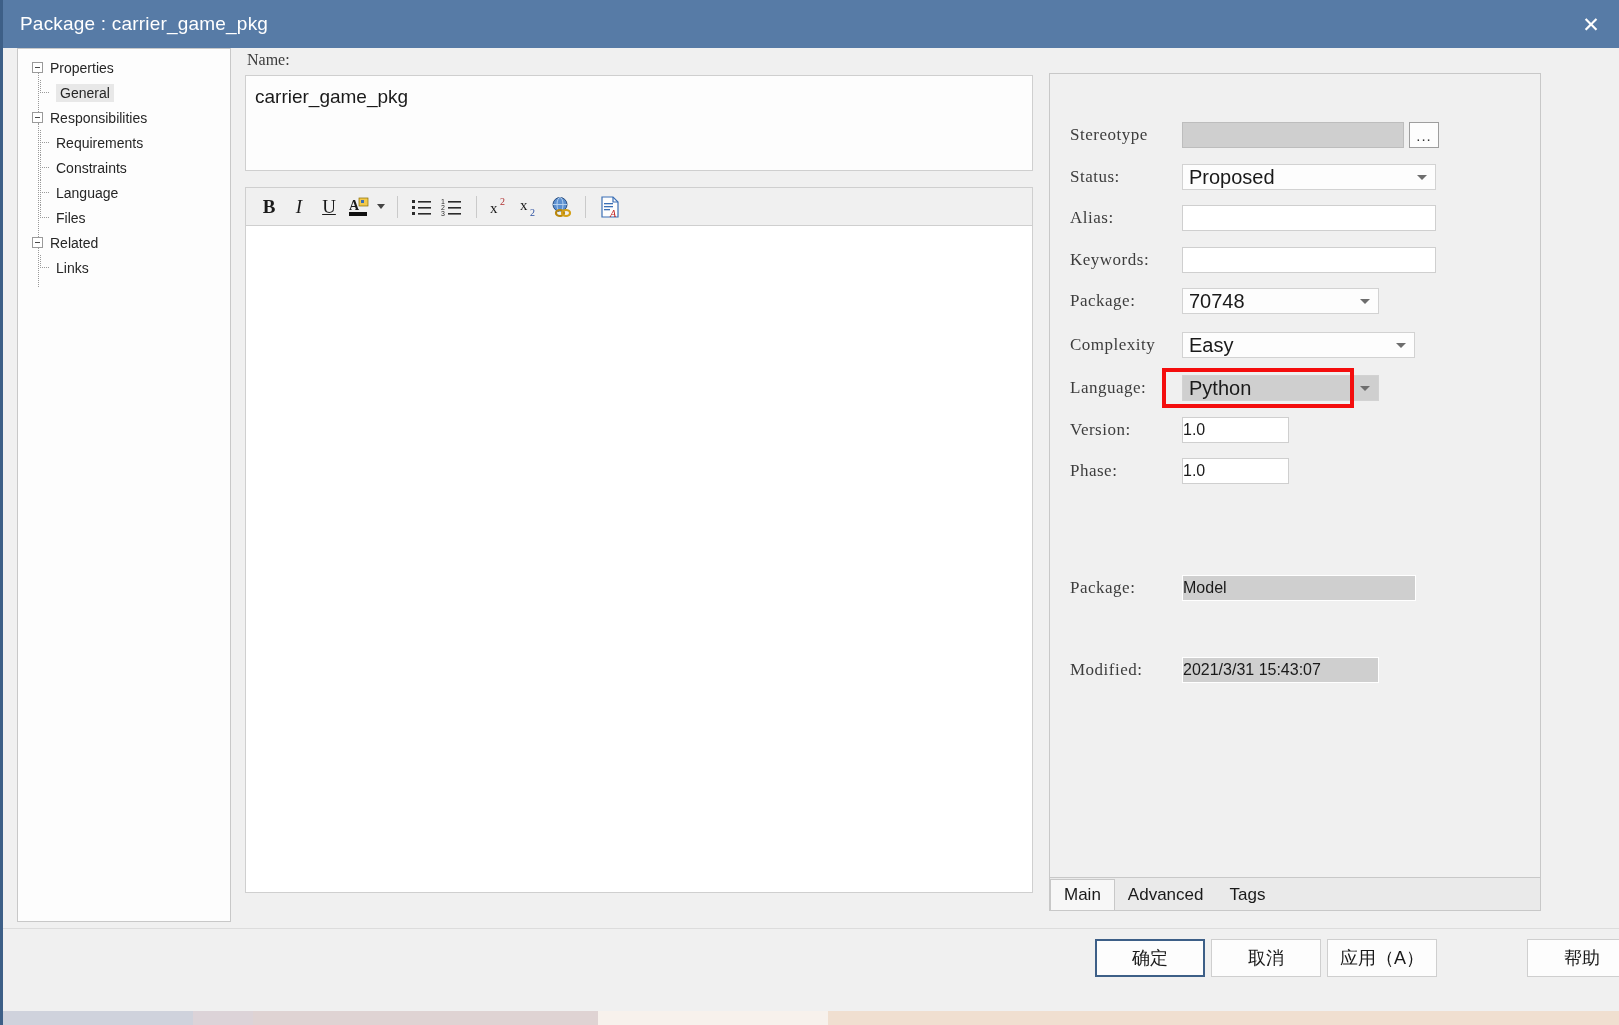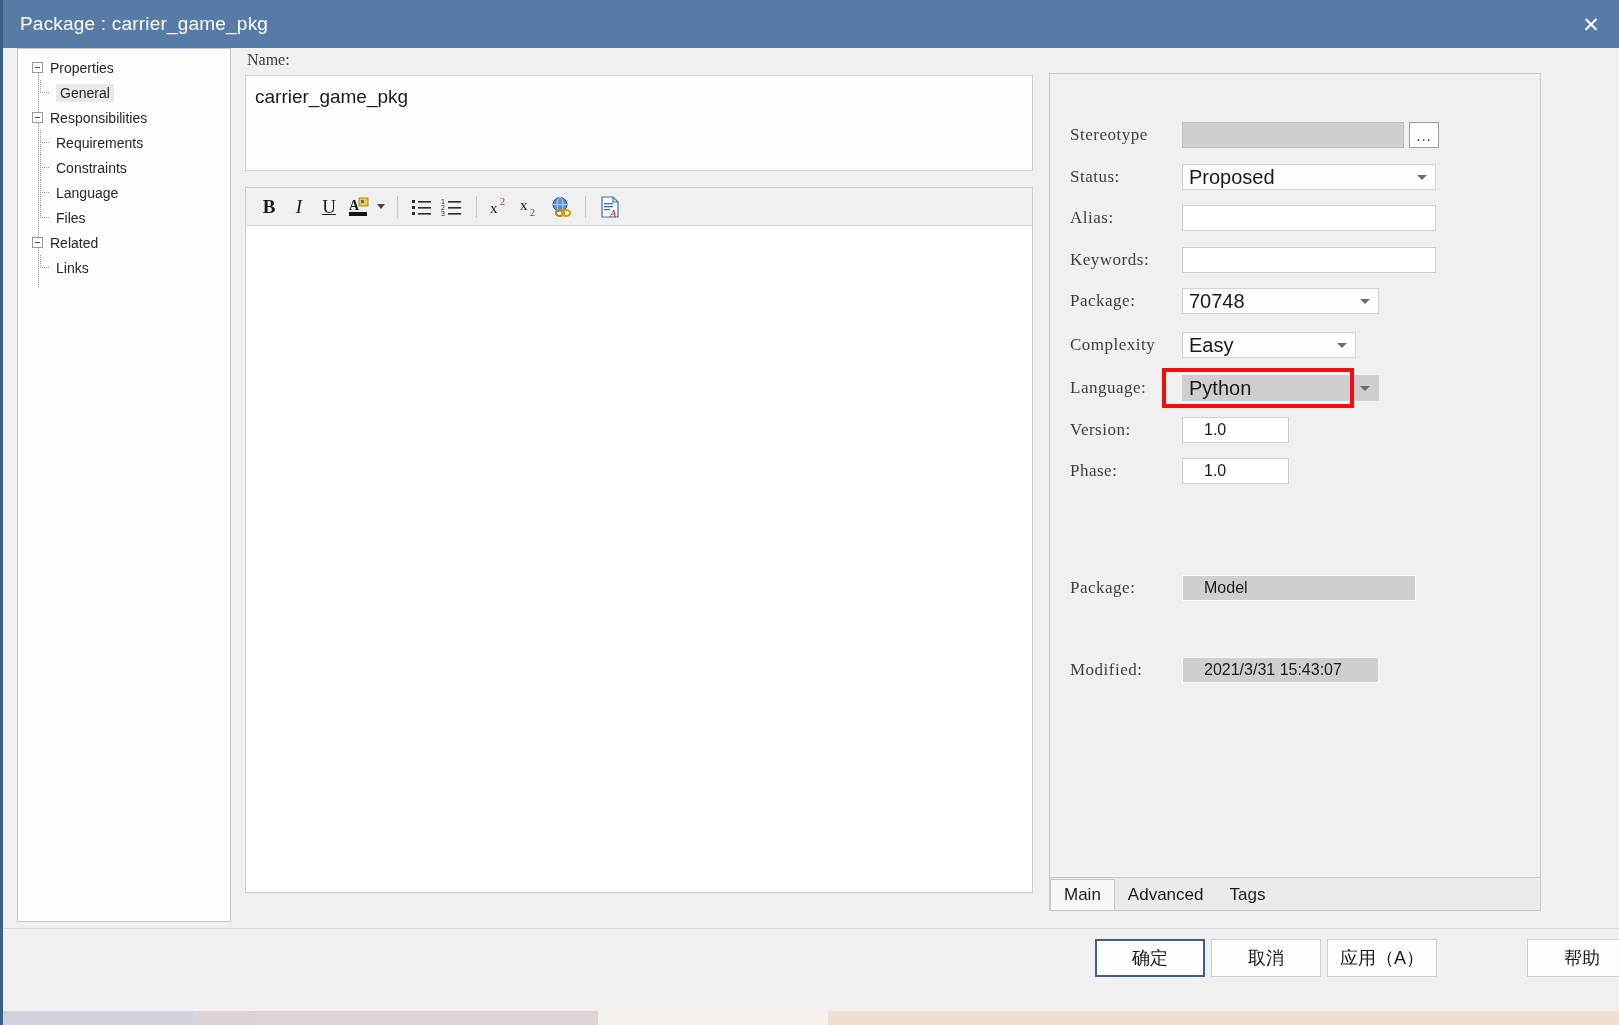--- a/index.html
+++ b/index.html
@@ -176,21 +176,21 @@
     color: #3d3d3d;
     width: 112px;
     letter-spacing: .5px;
     white-space: nowrap;
   }
   .f-input {
     height: 26px;
     background: #ffffff;
     border: 1px solid #cfcfcf;
     box-sizing: border-box;
-    padding: 0 21px;
+    padding: 0 0;
     font-size: 16px;
     color: #1a1a1a;
     display: flex; align-items: center;
   }
   .f-input.readonly { background: #cfcfcf; border-color: #bdbdbd; }
   .f-input.gray-ro   { background: #cfcfcf; border: 1px solid #ffffff; }
   .f-combo {
     height: 26px;
     background: #fdfdfd;
     border: 1px solid #d2d2d2;
@@ -451,21 +451,21 @@
       <div class="field-row" style="left:20px; top:214px;">
         <div class="f-label">Package:</div>
         <div class="f-combo" style="width:197px;">
           <span>70748</span>
           <span class="arrow"></span>
         </div>
       </div>
 
       <div class="field-row" style="left:20px; top:258px;">
         <div class="f-label">Complexity</div>
-        <div class="f-combo" style="width:174px;">
+        <div class="f-combo" style="width:233px;">
           <span>Easy</span>
           <span class="arrow"></span>
         </div>
       </div>
 
       <div class="field-row" style="left:20px; top:301px;">
         <div class="f-label">Language:</div>
         <div class="f-combo combo-selected" style="width:197px;">
           <span>Python</span>
           <span class="arrow"></span>

